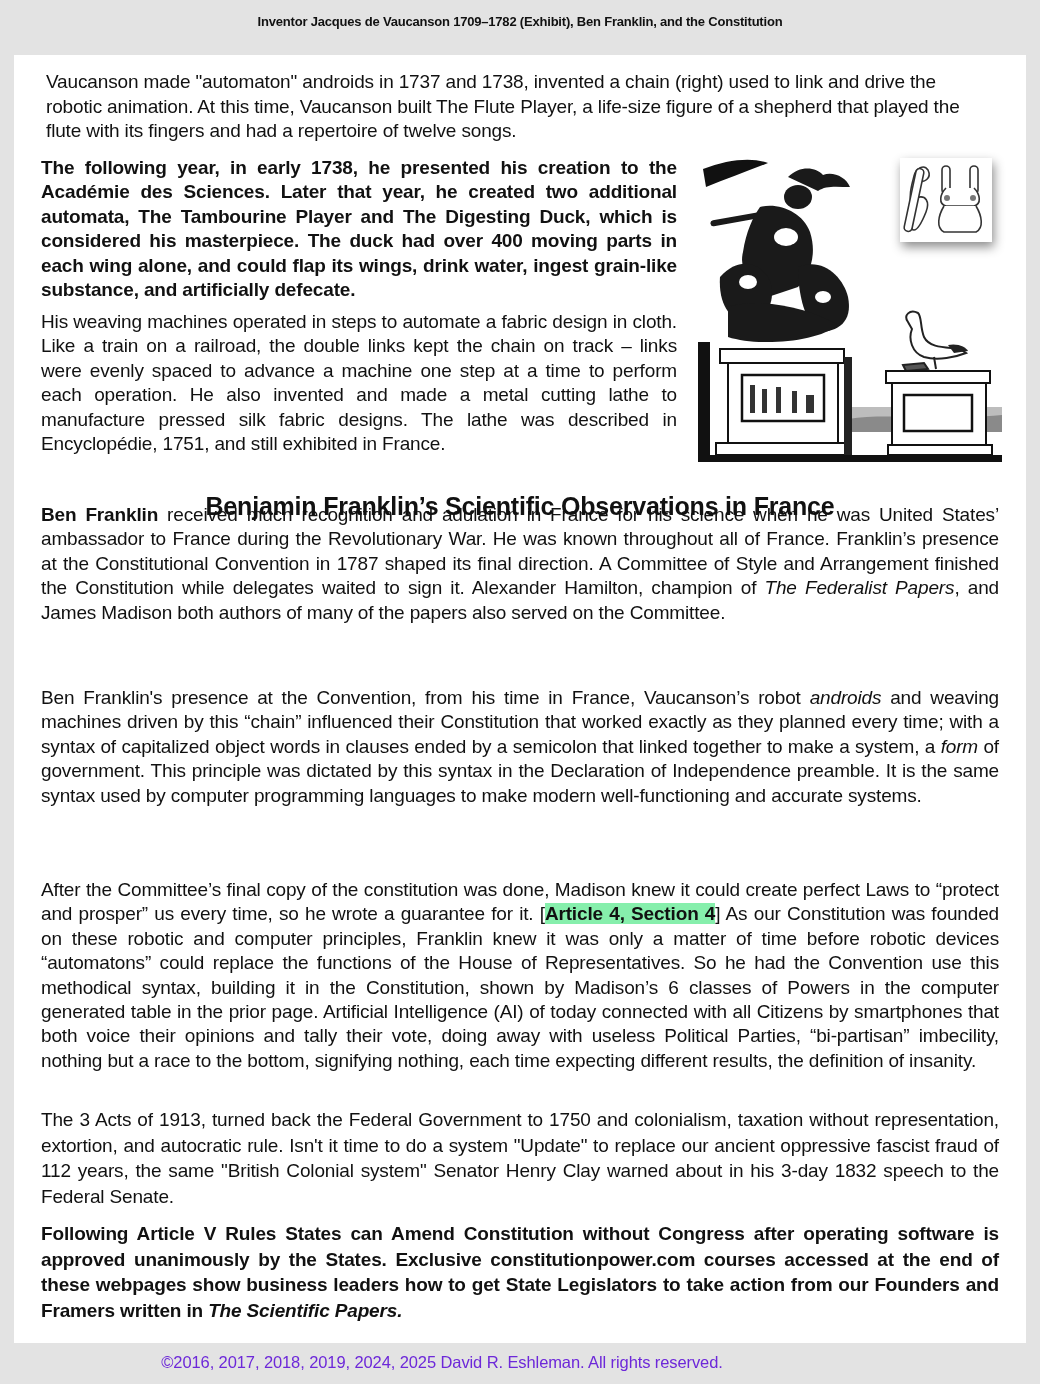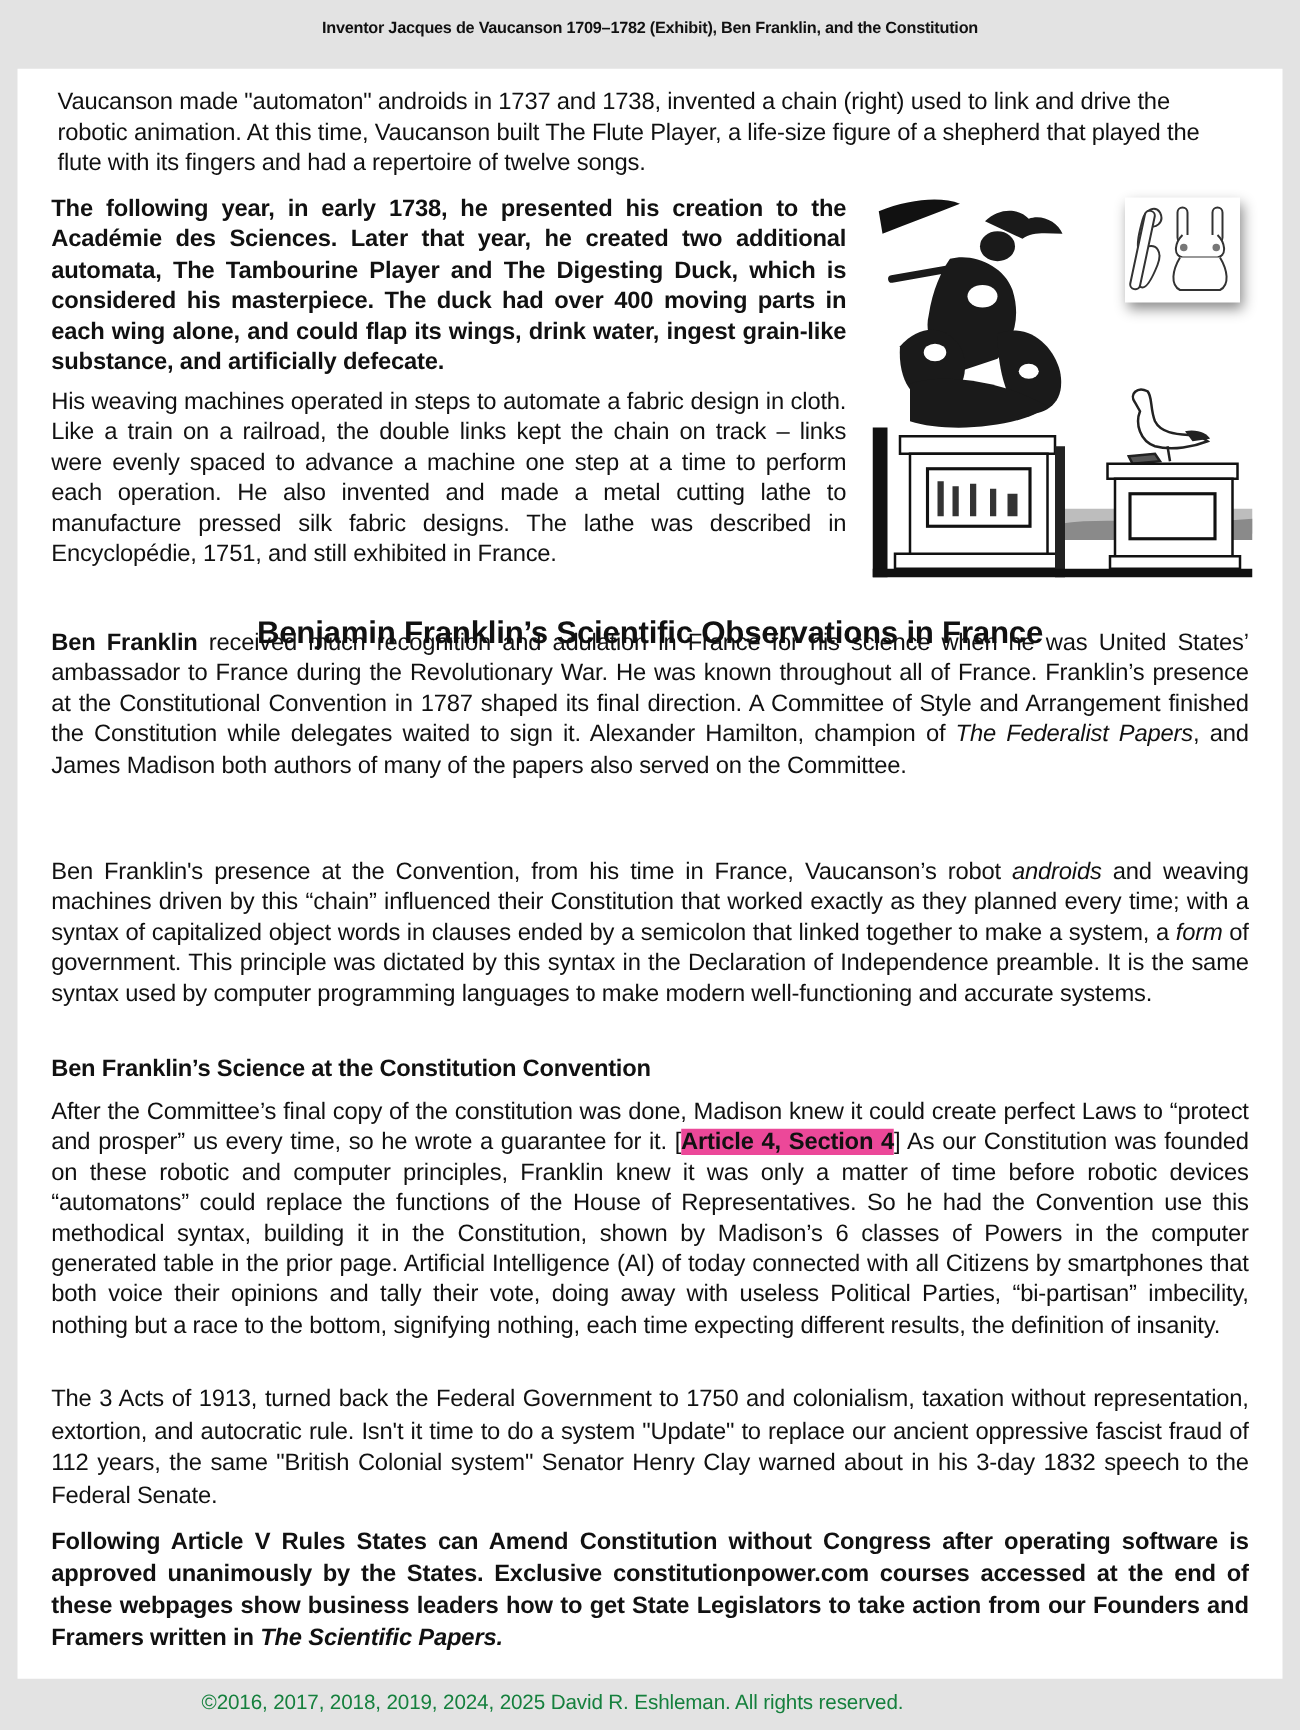--- a/index.html
+++ b/index.html
@@ -34,24 +34,24 @@
   }
   .para3 { left: 27px; top: 448px; width: 958px; }
   .para4 { left: 27px; top: 631px; width: 958px; }
   .h-left {
     position: absolute; left: 27px; top: 790px;
     font-weight: bold; font-size: 19px; letter-spacing: -0.2px;
   }
   .para5 { left: 27px; top: 823px; width: 958px; }
   .para6 { left: 27px; top: 1052px; width: 958px; font-weight: normal; line-height: 25.5px; }
   .para7 { left: 27px; top: 1166px; width: 958px; font-weight: bold; line-height: 25.5px; }
-  .hl { background: #ec4899; font-weight: bold; }
+  .hl { background: #86efac; font-weight: bold; }
   .footer {
     position: absolute; left: 0; top: 1353px; width: 884px; text-align: center;
-    font-size: 16.5px; color: #15803d; letter-spacing: -0.1px;
+    font-size: 16.5px; color: #6d28d9; letter-spacing: -0.1px;
   }
   .engraving {
     position: absolute; left: 684px; top: 102px; width: 304px; height: 305px;
     background: #ffffff;
   }
   .chain-box {
     position: absolute; left: 886px; top: 103px; width: 92px; height: 84px;
     background: #fff; box-shadow: 2px 5px 10px rgba(0,0,0,0.45);
   }
 </style>
@@ -137,21 +137,20 @@
       <circle cx="73" cy="40" r="3" fill="#777"></circle>
     </svg>
   </div>
 
   <div class="h-center">Benjamin Franklin’s Scientific Observations in France</div>
 
   <p class="p para3"><b>Ben Franklin</b><span> received much recognition and adulation in France for his science when he was United States’ ambassador to France during the Revolutionary War.  He was known throughout all of France. Franklin’s presence at the Constitutional Convention in 1787 shaped its final direction.  A Committee of Style and Arrangement finished the Constitution while delegates waited to sign it.   Alexander Hamilton, champion of </span><i>The Federalist Papers</i><span>, and James Madison both authors of many of the papers also served on the Committee.</span></p>
 
   <p class="p para4"><span>Ben Franklin's presence at the Convention, from his time in France, Vaucanson’s robot </span><i>androids</i><span> and weaving machines driven by this “chain” influenced their Constitution that worked exactly as they planned every time; with a syntax of capitalized object words in clauses ended by a semicolon that linked together to make a system, a </span><i>form</i><span> of government.  This principle was dictated by this syntax in the Declaration of Independence preamble.  It is the same syntax used by computer programming languages to make modern well-functioning and accurate systems.</span></p>
 
-  <div class="h-left">Ben Franklin’s Science at the Constitution Convention</div>
 
   <p class="p para5"><span>After the Committee’s final copy of the constitution was done,  Madison knew it could create perfect Laws to “protect and prosper” us every time, so he wrote a guarantee for it. [</span><span class="hl">Article 4, Section 4</span><span>]  As our Constitution was founded on these robotic and computer principles, Franklin knew it was only a matter of time before robotic devices “automatons” could replace the functions of the House of Representatives.  So he had the Convention use this methodical syntax, building it in the Constitution, shown by Madison’s 6 classes of Powers in the computer generated table in the prior page.  Artificial Intelligence (AI) of today connected with all Citizens by smartphones that both voice their opinions and tally their vote, doing away with useless Political Parties, “bi-partisan” imbecility, nothing but a race to the bottom, signifying nothing, each time expecting different results, the definition of insanity.</span></p>
 
   <p class="p para6">The 3 Acts of 1913, turned back the Federal Government to 1750 and colonialism, taxation without representation, extortion, and autocratic rule. Isn't it time to do a system "Update" to replace our ancient oppressive fascist fraud of 112 years, the same "British Colonial system" Senator Henry Clay warned about in his 3-day 1832 speech to the Federal Senate.</p>
 
   <p class="p para7"><span>Following Article V Rules States can Amend Constitution without Congress after operating software is approved unanimously by the States.  Exclusive constitutionpower.com courses accessed at the end of these webpages show business leaders how to get State Legislators to take action from our Founders and Framers written in </span><i>The Scientific Papers.</i></p>
 </div>
 
 <div class="footer">©2016, 2017, 2018, 2019, 2024, 2025 David R. Eshleman. All rights reserved.</div>
 

